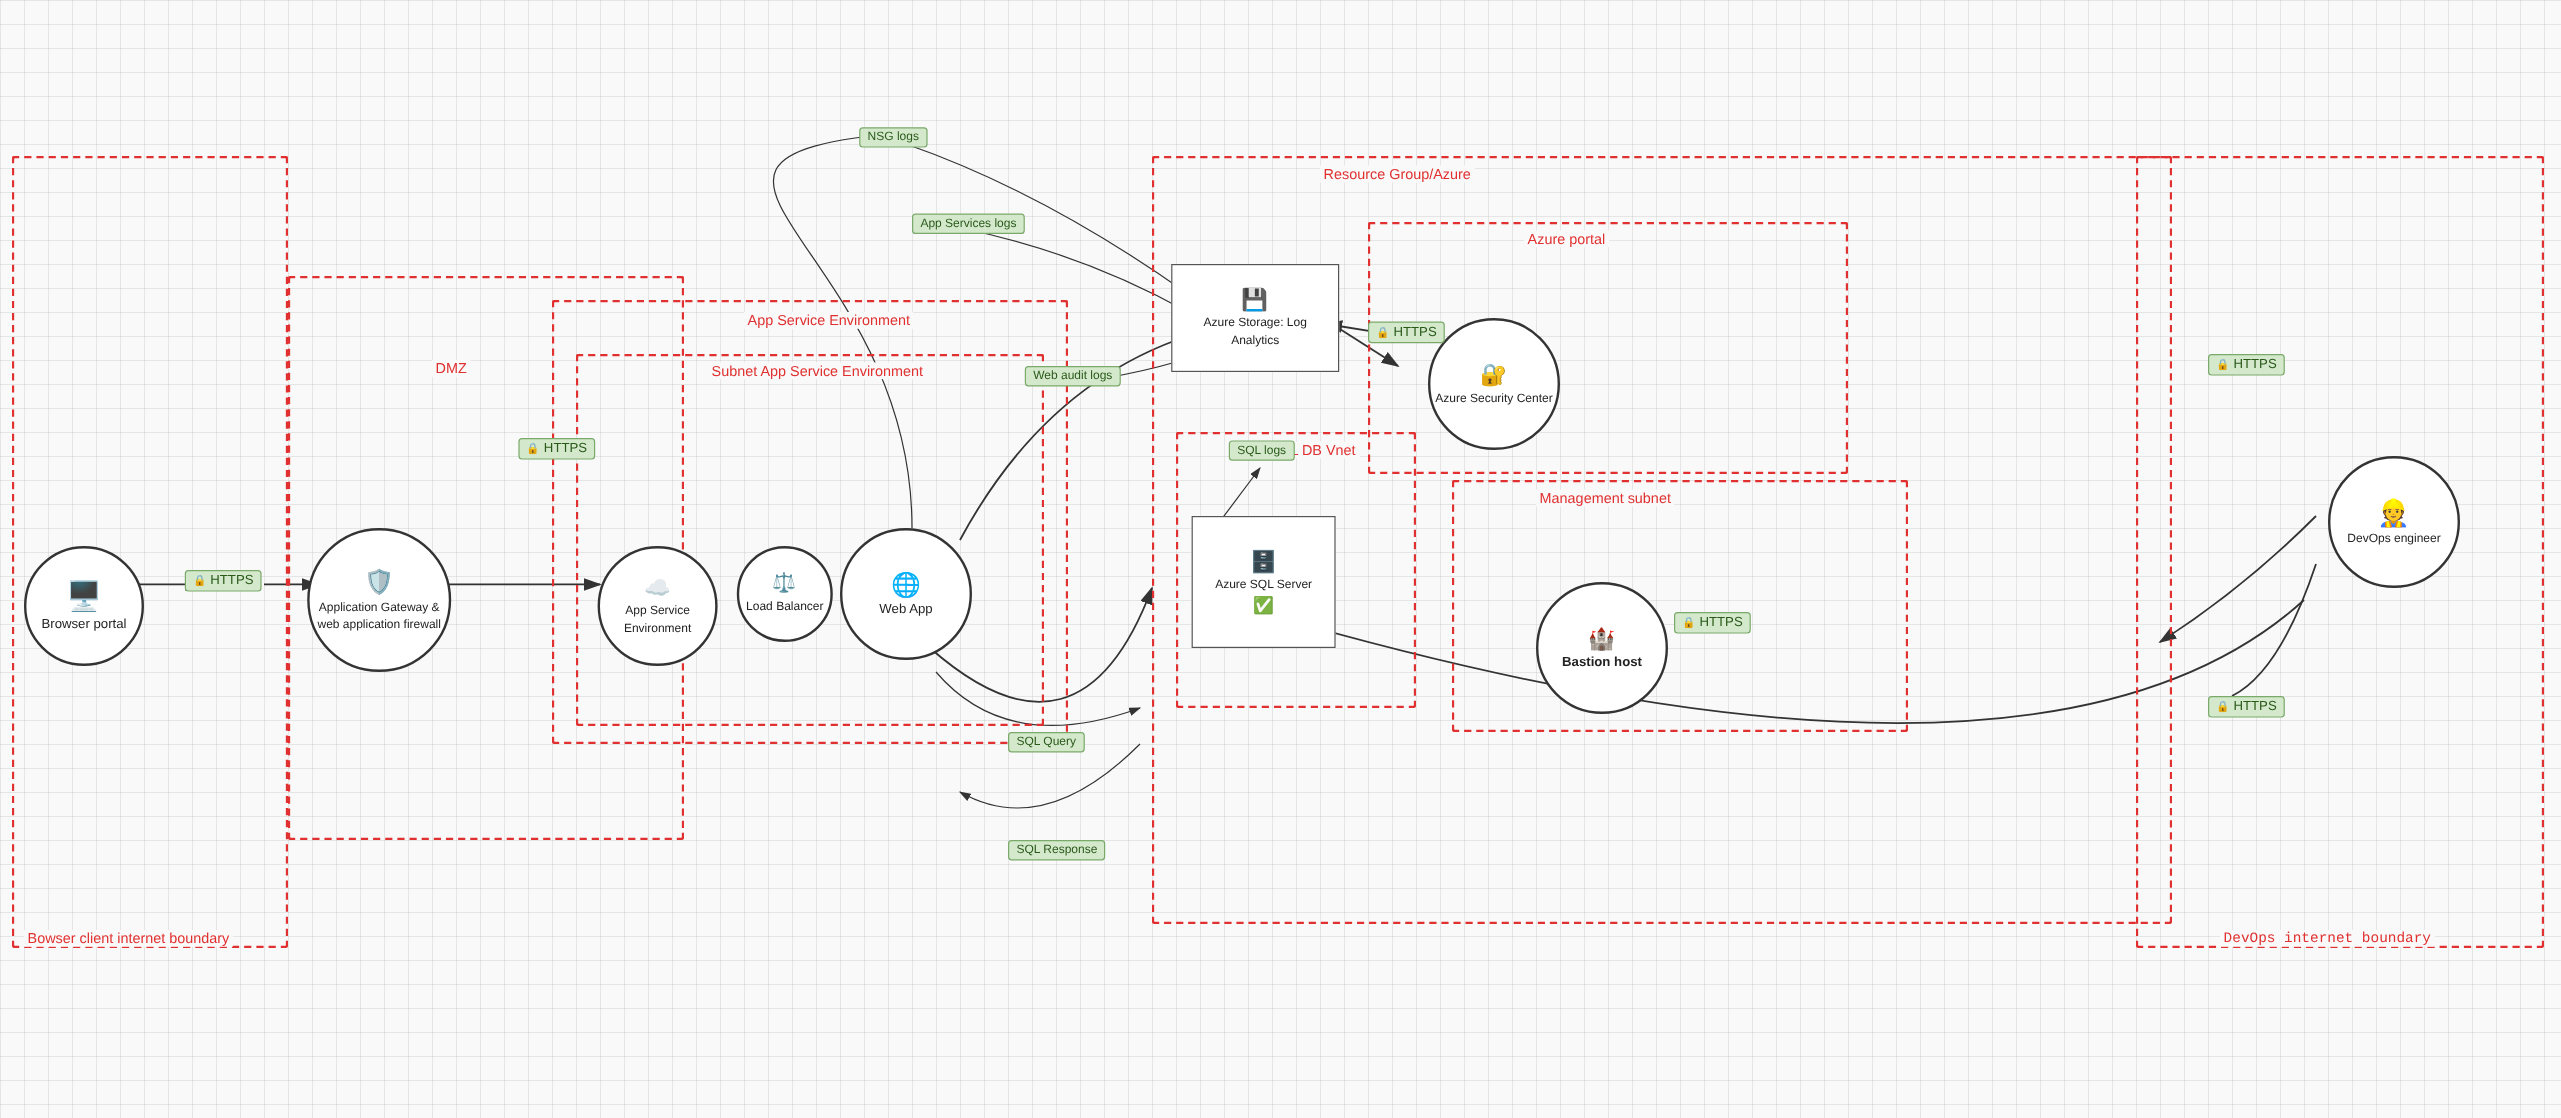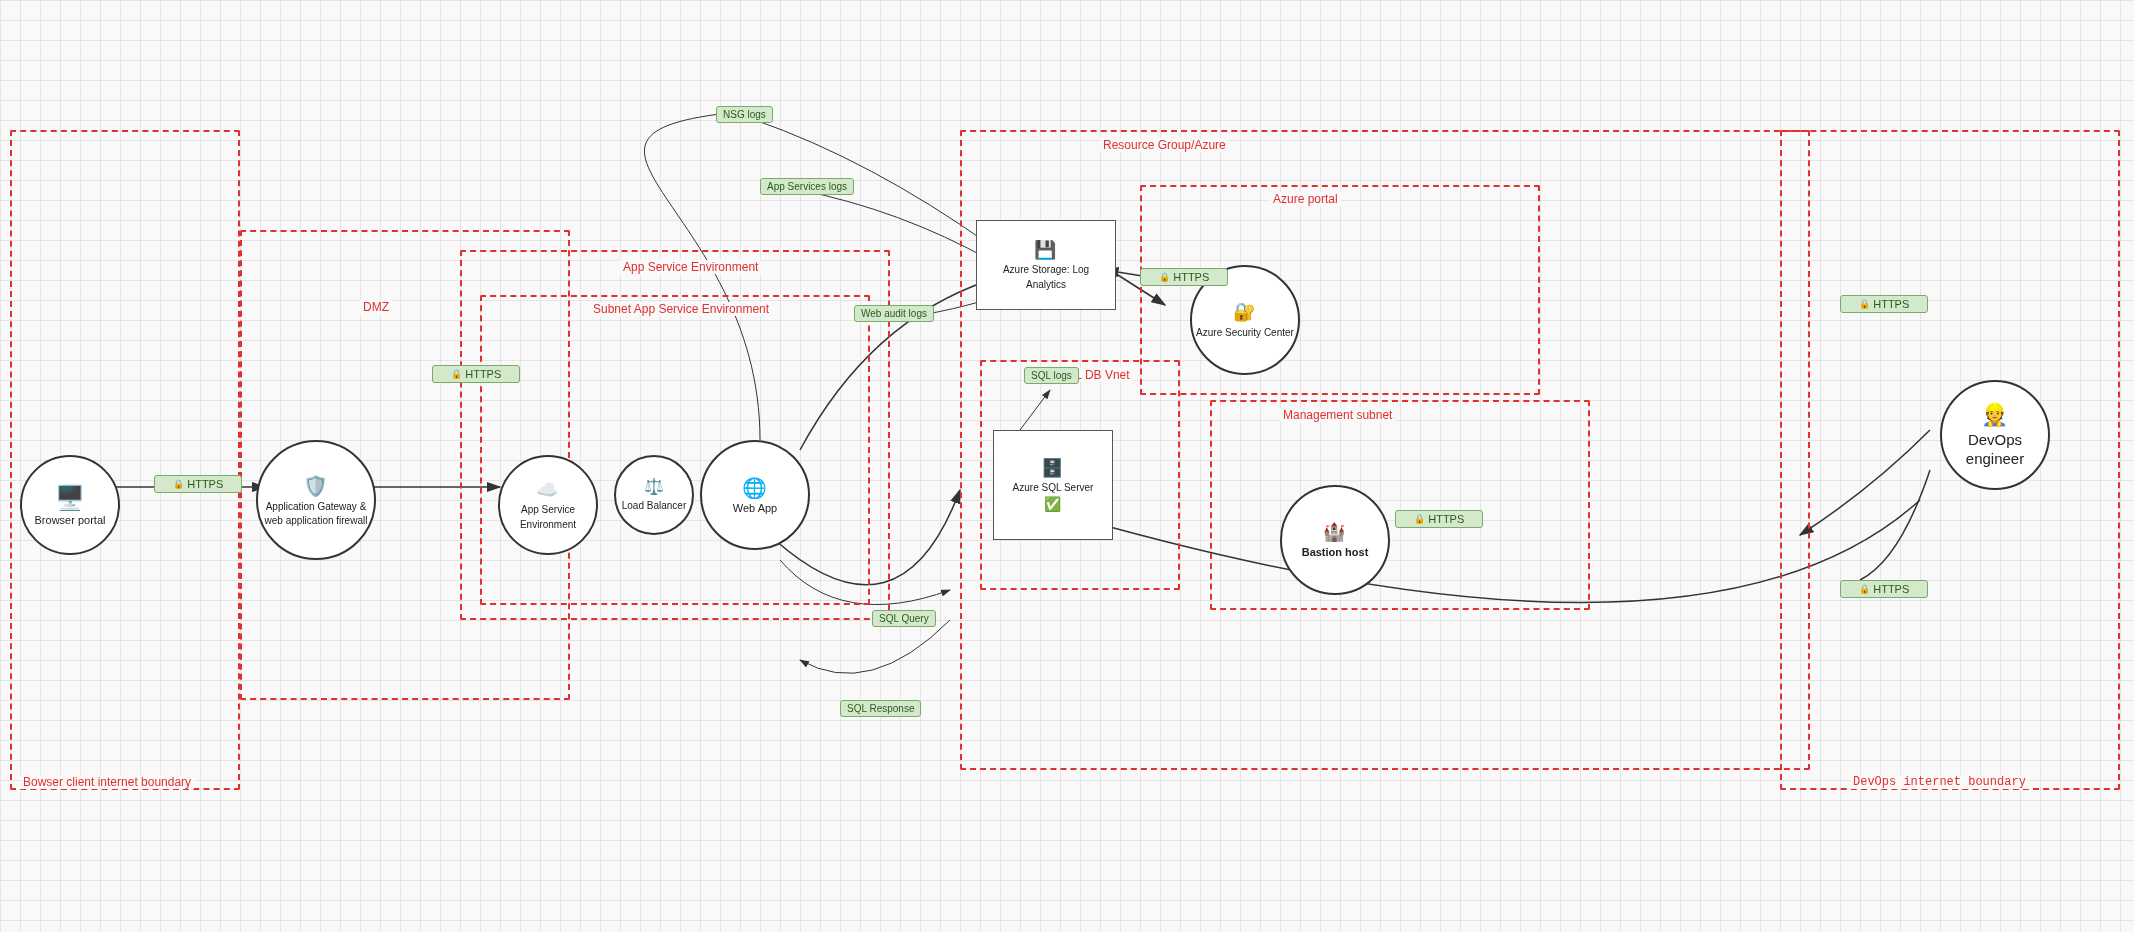--- a/index.html
+++ b/index.html
@@ -60,21 +60,21 @@
       font-weight: 500;
       color: #222;
       line-height: 1.3;
     }
     
     .https-badge {
       position: absolute;
       background: #d4e8cc;
       border: 1px solid #7aaa6a;
       border-radius: 3px;
-      padding: 2px 18px;
+      padding: 2px 6px;
       font-size: 11px;
       color: #2a5a1a;
       font-weight: 500;
       display: flex;
       align-items: center;
       gap: 3px;
     }
     .https-badge::before {
       content: '🔒';
       font-size: 9px;
@@ -246,32 +246,32 @@
   <div class="circle-node" style="left:1280px; top:485px; width:110px; height:110px;">
     <div>
       <span style="font-size:18px; color:#0078d4;">🏰</span><br>
       <span style="font-size:11px;font-weight:bold;">Bastion host</span>
     </div>
   </div>
 
   <div class="circle-node" style="left:1940px; top:380px; width:110px; height:110px;">
     <div>
       <span style="font-size:22px;">👷</span><br>
-      <span style="font-size:15px;">DevOps engineer</span>
+      <span style="font-size:10px;">DevOps engineer</span>
     </div>
   </div>
 
   <div class="https-badge" style="left:154px; top:475px;">HTTPS</div>
   <div class="https-badge" style="left:432px; top:365px;">HTTPS</div>
   <div class="https-badge" style="left:1140px; top:268px;">HTTPS</div>
   <div class="https-badge" style="left:1395px; top:510px;">HTTPS</div>
   <div class="https-badge" style="left:1840px; top:295px;">HTTPS</div>
   <div class="https-badge" style="left:1840px; top:580px;">HTTPS</div>
 
   <div class="log-badge" style="left:716px; top:106px;">NSG logs</div>
   <div class="log-badge" style="left:760px; top:178px;">App Services logs</div>
   <div class="log-badge" style="left:854px; top:305px;">Web audit logs</div>
   <div class="log-badge" style="left:1024px; top:367px;">SQL logs</div>
-  <div class="log-badge" style="left:872px; top:610px;">SQL Query</div>
+  <div class="log-badge" style="left:840px; top:610px;">SQL Query</div>
   <div class="log-badge" style="left:840px; top:700px;">SQL Response</div>
 
 
 </div>
 
 </body></html>

